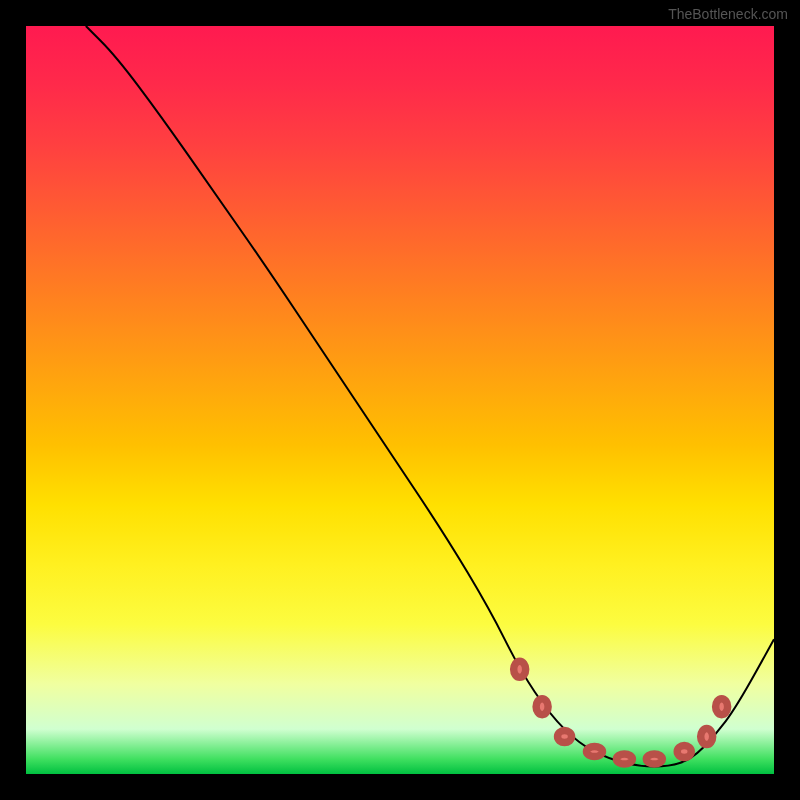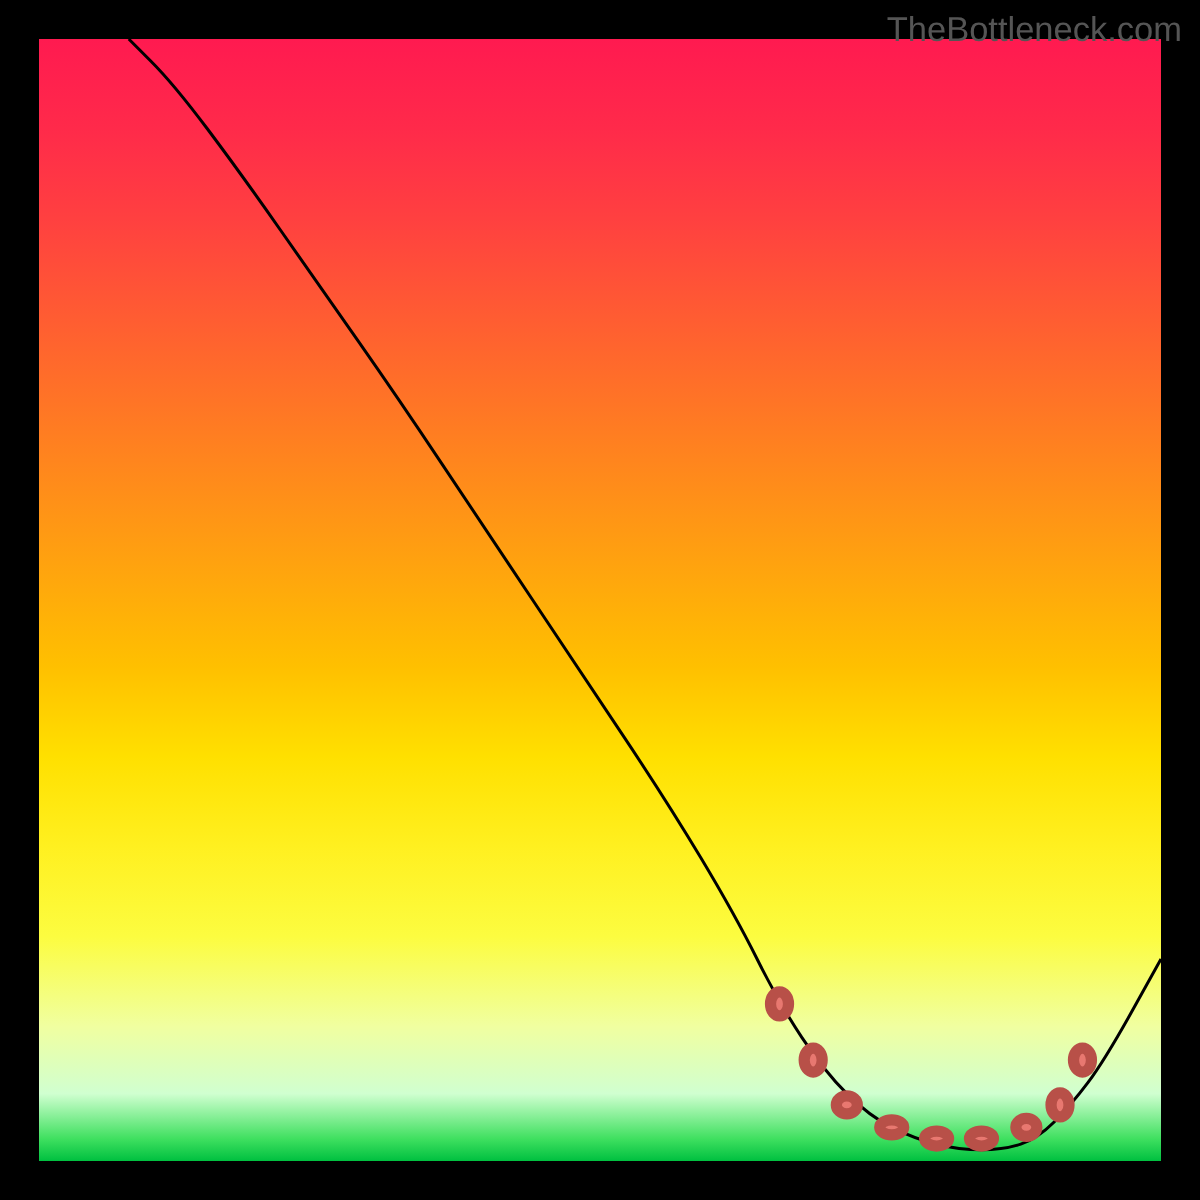--- a/index.html
+++ b/index.html
@@ -9,21 +9,21 @@
     background: #000;
     position: relative;
     font-family: Arial, sans-serif;
     overflow: hidden;
   }
   .watermark {
     position: absolute;
     top: 6px;
     right: 12px;
     color: #555;
-    font-size: 23px;
+    font-size: 14px;
     font-weight: 500;
     z-index: 10;
   }
   .plot-area {
     position: absolute;
     left: 26px;
     top: 26px;
     width: 748px;
     height: 748px;
   }

